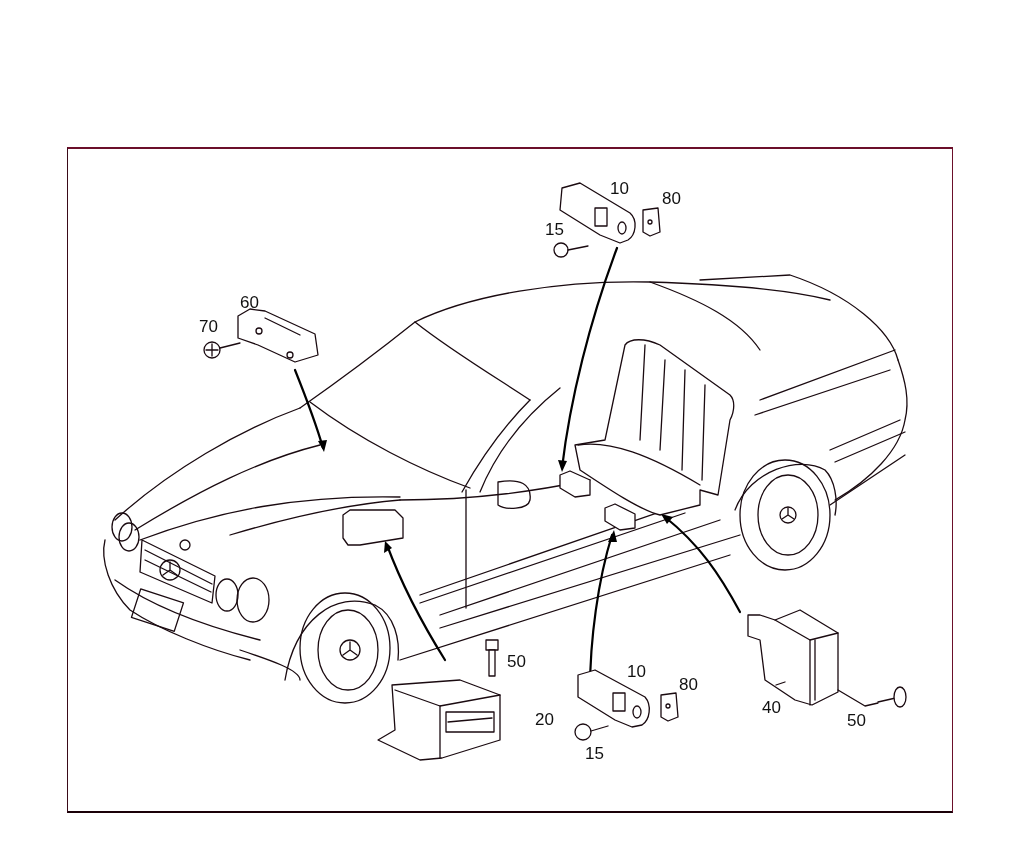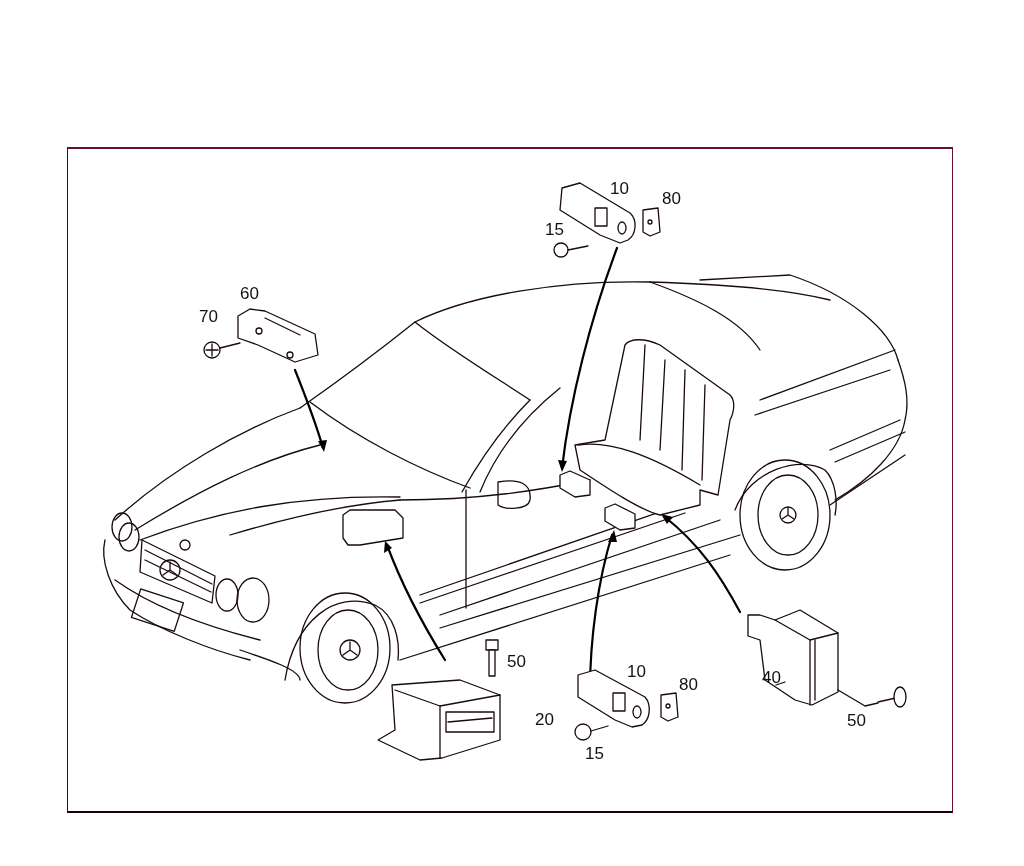--- a/index.html
+++ b/index.html
@@ -174,21 +174,21 @@
   </g>
   <g>
     <path class="ln" d="M878 702 L900 697"></path>
     <ellipse class="part" cx="900" cy="697" rx="6" ry="10"></ellipse>
   </g>
 </svg>
 
 <div class="lbl" style="left:610px;top:180px">10</div>
 <div class="lbl" style="left:662px;top:190px">80</div>
 <div class="lbl" style="left:545px;top:221px">15</div>
-<div class="lbl" style="left:240px;top:285px">60</div>
-<div class="lbl" style="left:199px;top:308px">70</div>
+<div class="lbl" style="left:240px;top:294px">60</div>
+<div class="lbl" style="left:199px;top:318px">70</div>
 <div class="lbl" style="left:507px;top:653px">50</div>
 <div class="lbl" style="left:535px;top:711px">20</div>
 <div class="lbl" style="left:627px;top:663px">10</div>
 <div class="lbl" style="left:679px;top:676px">80</div>
 <div class="lbl" style="left:585px;top:745px">15</div>
-<div class="lbl" style="left:762px;top:669px">40</div>
+<div class="lbl" style="left:762px;top:699px">40</div>
 <div class="lbl" style="left:847px;top:712px">50</div>
 
 </body></html>

